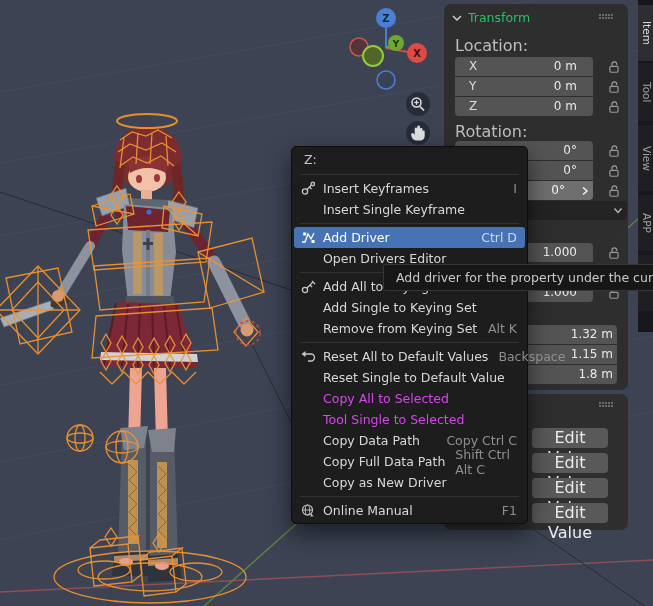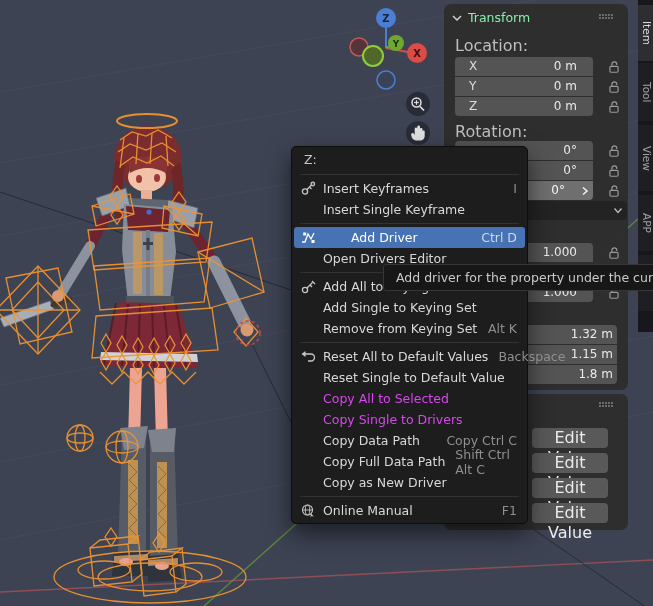--- a/index.html
+++ b/index.html
@@ -6,21 +6,21 @@
   .root{position:relative;width:653px;height:606px;overflow:hidden;background:#3d4353;
         font-family:"DejaVu Sans","Liberation Sans",sans-serif;-webkit-font-smoothing:antialiased;}
   svg.vp{position:absolute;left:0;top:0;z-index:0;}
 
   
   .panel{position:absolute;left:444px;width:184px;background:rgba(45,45,45,.97);
          border-radius:7px;z-index:2;}
   #panel-transform{top:4px;height:386px;}
   #panel-custom{top:394px;height:136px;}
   .p-head{position:absolute;top:6px;left:8px;display:flex;align-items:center;gap:6px;
-          color:#86efac;font-size:12.5px;}
+          color:#22c55e;font-size:12.5px;}
   .drag-dots{position:absolute;top:9px;right:14px;}
   .sec-label{position:absolute;left:11px;color:#bfbfbf;font-size:16px;}
   .frow{position:absolute;left:11px;width:138px;height:19px;background:#545454;
         color:#e9e9e9;font-size:12px;line-height:19px;display:flex;}
   .frow .fax{padding-left:14px;color:#dcdcdc;}
   .frow .fval{flex:1;text-align:right;padding-right:16px;}
   .r-top{border-radius:4px 4px 0 0;} .r-bot{border-radius:0 0 4px 4px;}
   .frow.active{background:#6f6f6f;color:#f6f6f6;}
   .frow.active .slider-arrow{width:12px;display:flex;align-items:center;}
   .lock{position:absolute;left:163px;width:14px;height:14px;}
@@ -42,21 +42,21 @@
   
   .menu{position:absolute;left:291px;top:146px;width:237px;box-sizing:border-box;
         background:#1d1d1d;border:1px solid #0d0d0d;border-radius:5px;padding:2px;
         box-shadow:0 10px 24px rgba(0,0,0,.55);z-index:5;font-size:12.5px;color:#d8d8d8;}
   .menu-header{height:22px;line-height:22px;padding:0 10px;color:#c6c6c6;}
   .menu-sep{height:1px;background:#323232;margin:3px 6px;}
   .mi{display:flex;align-items:center;height:21px;padding:0 8px 0 6px;border-radius:3px;}
   .mi .ic{width:17px;height:15px;margin-right:6px;flex:none;}
   .mi .lbl{flex:1;white-space:nowrap;}
   .mi .sc{color:#8f8f8f;margin-left:10px;}
-  .mi.hl{background:#4772b3;color:#ffffff;gap:28px;}
+  .mi.hl{background:#4772b3;color:#ffffff;}
   .mi.hl .sc{color:#ccd9ef;}
   .mi.dis{color:#d946ef;}
 
   
   .tooltip{position:absolute;left:383px;top:264px;height:25px;line-height:25px;
            background:#171717;border:1px solid #363636;border-radius:3px;
            padding:0 12px;color:#c9c9c9;font-size:12.5px;z-index:8;white-space:nowrap;}
 </style>
 </head>
 <body>
@@ -461,21 +461,21 @@
       <span class="lbl">Reset Single to Default Value</span>
       <span class="sc"></span>
     </div>
     <div class="mi dis">
       <span class="ic"></span>
       <span class="lbl">Copy All to Selected</span>
       <span class="sc"></span>
     </div>
     <div class="mi dis">
       <span class="ic"></span>
-      <span class="lbl">Copy Single to Drivers</span>
+      <span class="lbl">Tool Single to Selected</span>
       <span class="sc"></span>
     </div>
     <div class="mi">
       <span class="ic"></span>
       <span class="lbl">Copy Data Path</span>
       <span class="sc">Copy Ctrl C</span>
     </div>
     <div class="mi">
       <span class="ic"></span>
       <span class="lbl">Copy Full Data Path</span>

